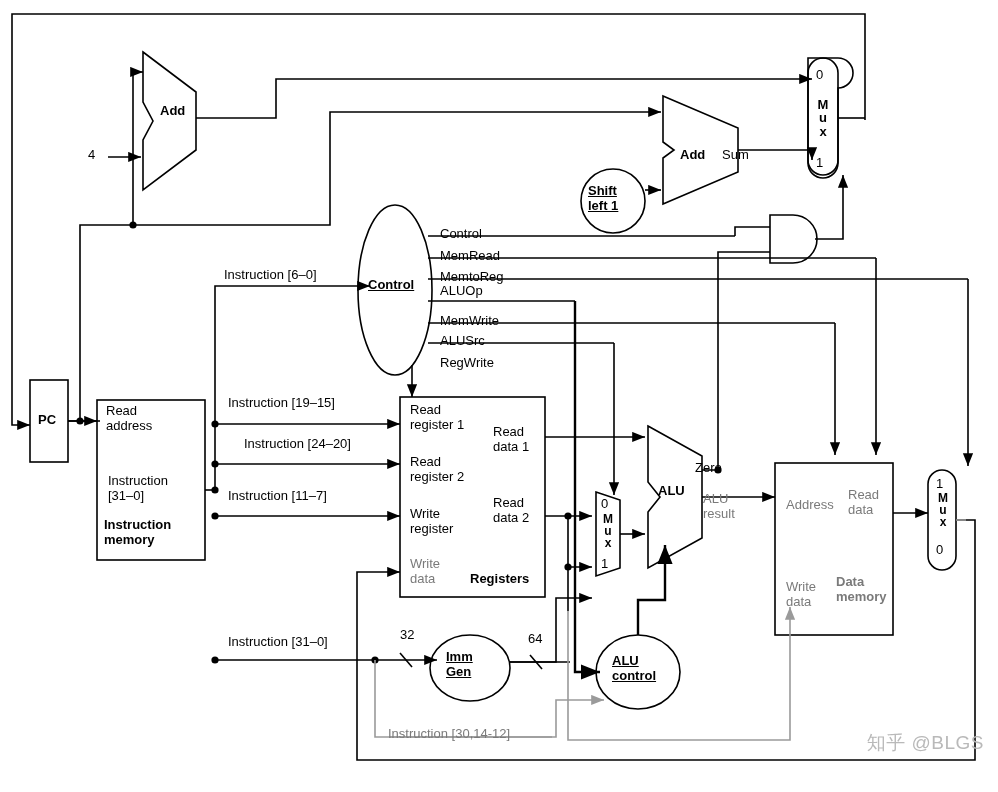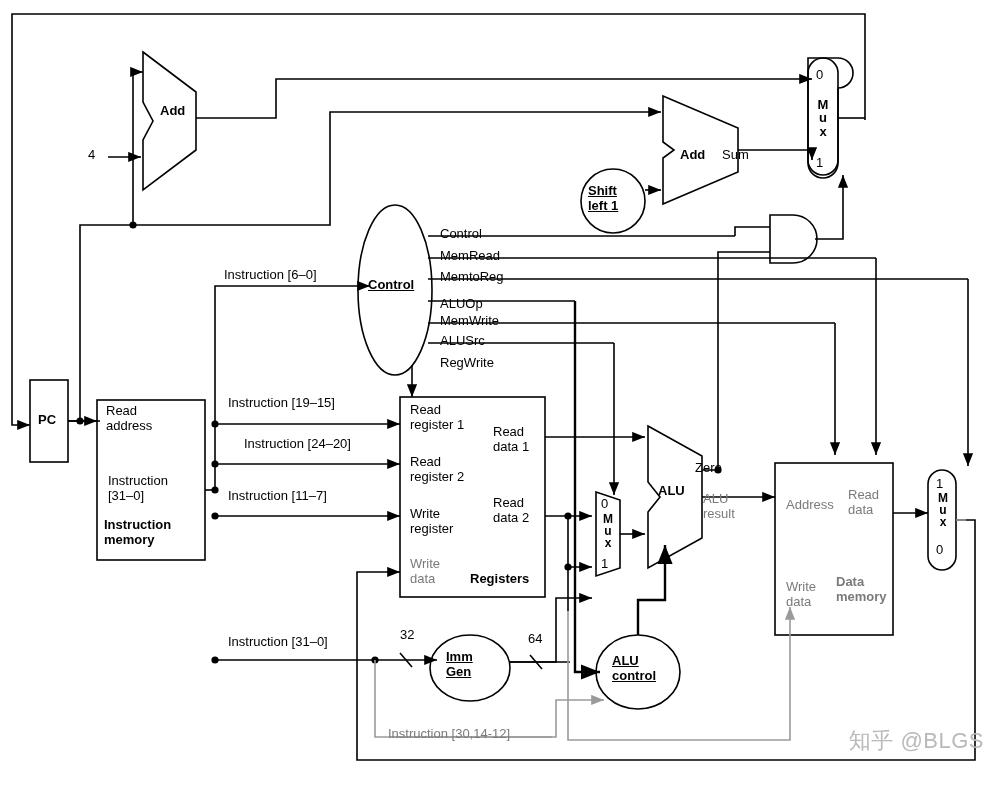--- a/index.html
+++ b/index.html
@@ -39,21 +39,21 @@
     font-size: 13px;
     font-weight: bold;
     text-align: center;
     line-height: 1.02;
     color: #000;
   }
   .watermark {
     position: absolute;
     right: 14px;
     bottom: 36px;
-    font-size: 22px;
+    font-size: 19px;
     color: #b9b9b9;
     font-family: "Liberation Sans", sans-serif;
     letter-spacing: 0.5px;
   }
 </style>
 </head>
 <body>
 
 <div id="root">
 
@@ -219,21 +219,21 @@
 
   <div class="lbl bold" style="left:38px; top:413px;">PC</div>
 
   <div class="lbl" style="left:106px; top:404px;">Read<br>address</div>
   <div class="lbl" style="left:108px; top:474px;">Instruction<br>[31–0]</div>
   <div class="lbl bold" style="left:104px; top:518px;">Instruction<br>memory</div>
 
   <div class="lbl" style="left:440px; top:227px;">Control</div>
   <div class="lbl" style="left:440px; top:249px;">MemRead</div>
   <div class="lbl" style="left:440px; top:270px;">MemtoReg</div>
-  <div class="lbl" style="left:440px; top:297px;">ALUOp</div>
+  <div class="lbl" style="left:440px; top:284px;">ALUOp</div>
   <div class="lbl" style="left:440px; top:314px;">MemWrite</div>
   <div class="lbl" style="left:440px; top:334px;">ALUSrc</div>
   <div class="lbl" style="left:440px; top:356px;text-align:center;">RegWrite</div>
 
   <div class="lbl" style="left:224px; top:268px;">Instruction [6–0]</div>
   <div class="lbl" style="left:228px; top:396px;text-align:center;">Instruction [19–15]</div>
   <div class="lbl" style="left:228px; top:437px;margin-left:16px;">Instruction [24–20]</div>
   <div class="lbl" style="left:228px; top:489px;">Instruction [11–7]</div>
   <div class="lbl" style="left:228px; top:635px;">Instruction [31–0]</div>
   <div class="lbl gray" style="left:388px; top:727px;">Instruction [30,14-12]</div>

